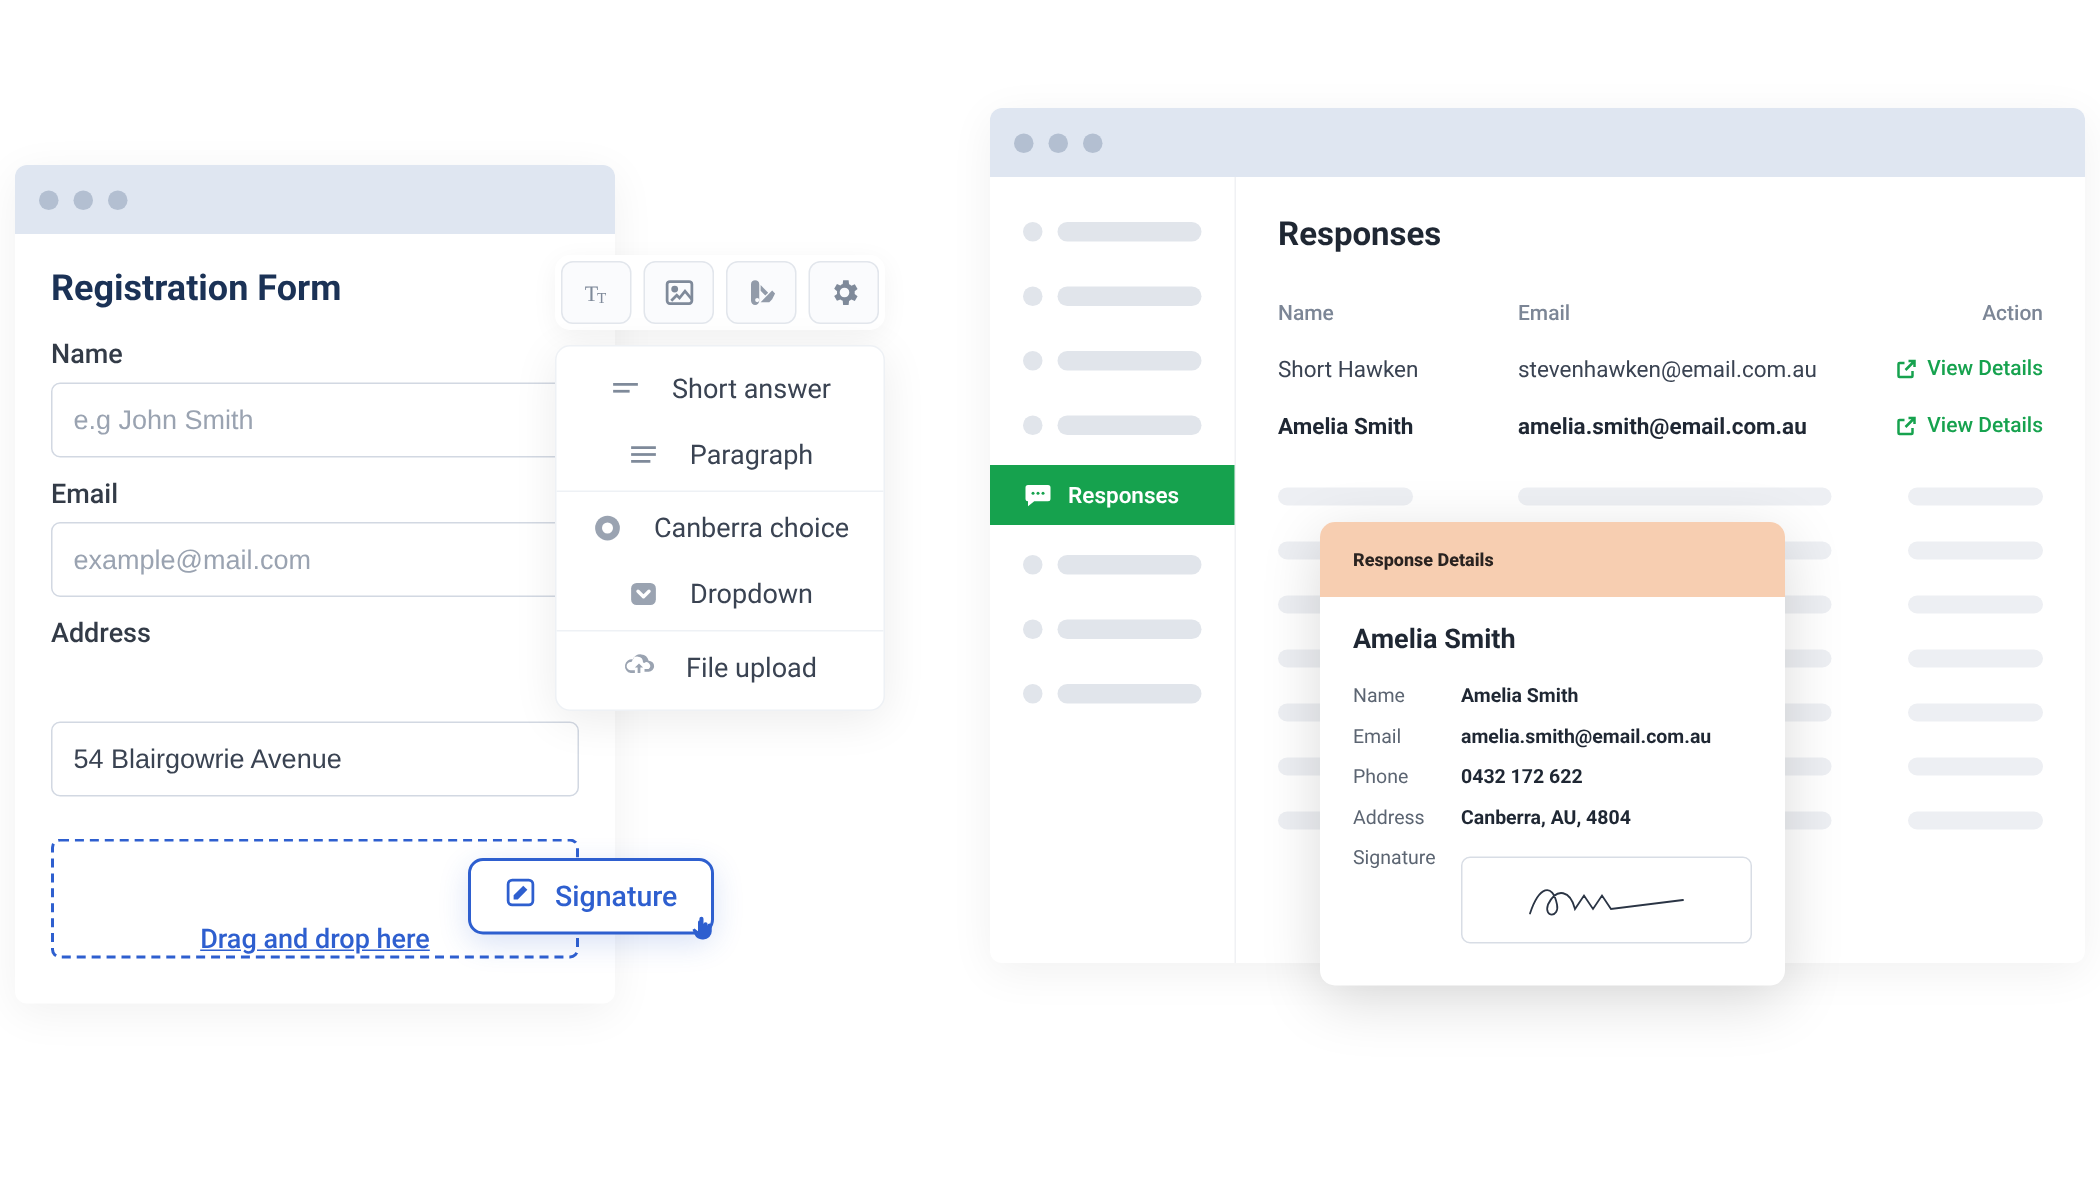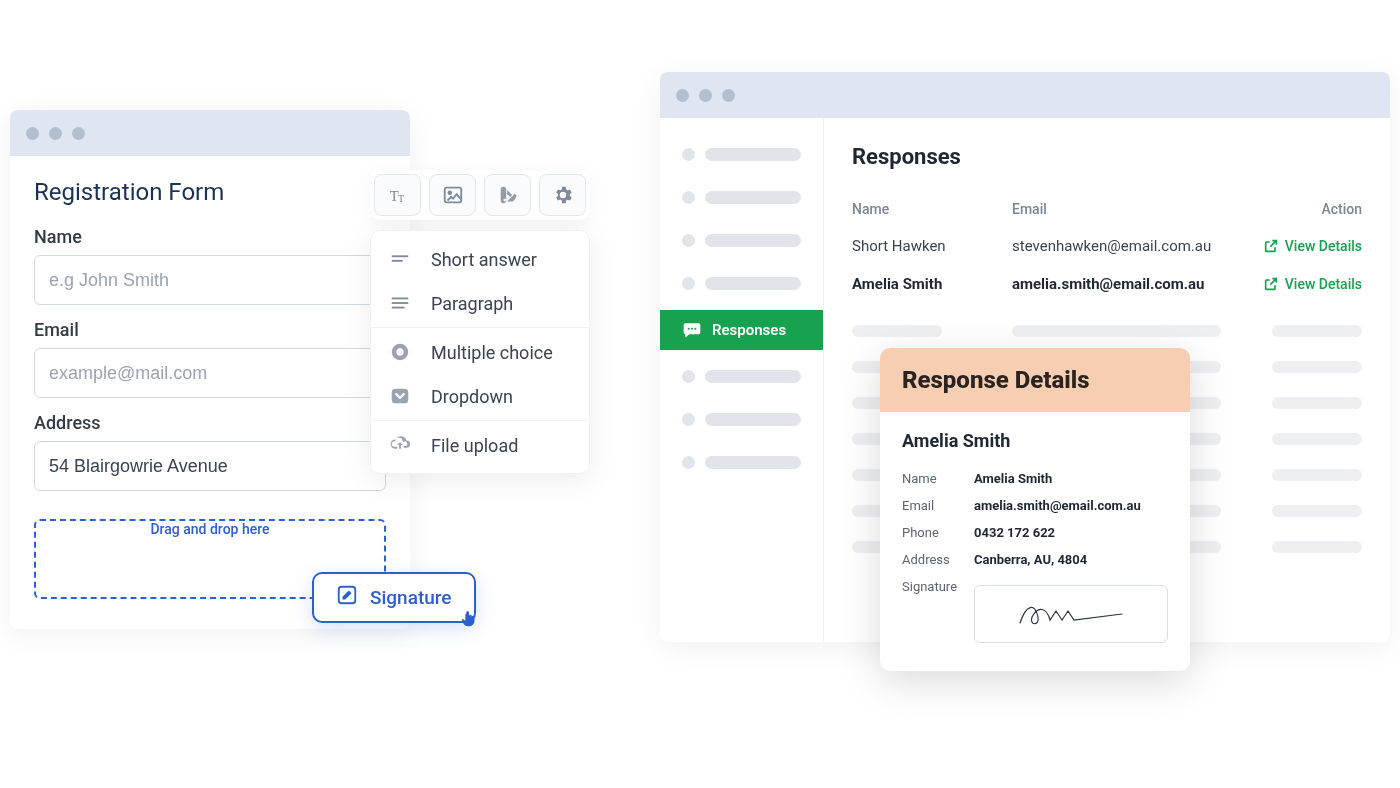--- a/index.html
+++ b/index.html
@@ -28,21 +28,21 @@
     border-radius: 8px 8px 0 0;
     display: flex;
     align-items: center;
     padding: 0 16px;
     gap: 10px;
   }
   .dot { width: 13px; height: 13px; border-radius: 50%; background: #b3bfd1; }
   .reg-body { padding: 22px 24px 30px 24px; }
   .reg-title {
     font-size: 24px;
-    font-weight: 400;
+    font-weight: 700;
     color: #1b3256;
     margin-bottom: 20px;
   }
   .field-label {
     font-size: 18px;
     color: #333b47;
     font-weight: 500;
     margin-bottom: 8px;
     margin-top: 14px;
     display: block;
@@ -57,25 +57,26 @@
     color: #6f7a8b;
     outline: none;
   }
   .field-input::placeholder { color: #9aa3b1; }
   .drop-zone {
     margin-top: 28px;
     height: 80px;
     border: 2px dashed #2e5fcf;
     border-radius: 6px;
     display: flex;
-    align-items: flex-start;
+    align-items: flex-end;
     justify-content: center;
     color: #2e5fcf;
-    font-size: 14px;
+    font-size: 18px;
     font-weight: 500;
+    text-decoration: underline;
   }
   
   .field-panel {
     position: absolute;
     left: 370px;
     top: 170px;
     width: 220px;
   }
   .field-toolbar {
     display: flex;
@@ -106,20 +107,21 @@
     border: 1px solid #eef1f5;
   }
   .field-item {
     display: flex;
     align-items: center;
     gap: 20px;
     padding: 11px 18px;
     font-size: 18px;
     color: #3a4352;
     cursor: pointer;
+    justify-content: center;
   }
   .field-item .ficon {
     width: 22px; height: 22px;
     display: flex; align-items: center; justify-content: center;
     color: #7f8a9a;
   }
   .field-div { height:1px; background:#eef1f5; margin: 2px 0; }
   .sig-chip {
     position: absolute;
     left: 312px;
@@ -207,21 +209,21 @@
     width: 310px;
     background:#fff;
     border-radius:10px;
     box-shadow: 0 10px 40px rgba(0,0,0,0.15);
     overflow:hidden;
     z-index: 5;
   }
   .details-head {
     background: #f7ceb1;
     padding: 18px 22px;
-    font-size: 24px;
+    font-size: 12px;
     font-weight: 800;
     color: #2a2320;
   }
   .details-body { padding: 18px 22px 22px 22px; }
   .details-name { font-size:18px; font-weight:700; color:#1f2733; margin-bottom: 14px; }
   .det-row { display:flex; padding:6px 0; font-size:13px; }
   .det-label { width:72px; color:#5c6572; }
   .det-val { flex:1; font-weight:700; color:#1f2733; }
   .sig-box {
     margin-top:6px;
@@ -245,21 +247,21 @@
   <div class="reg-body">
     <div class="reg-title">Registration Form</div>
 
     <label class="field-label">Name</label>
     <input class="field-input" placeholder="e.g John Smith" style="">
 
     <label class="field-label">Email</label>
     <input class="field-input" placeholder="example@mail.com" style="">
 
     <label class="field-label">Address</label>
-    <input class="field-input" style="color: rgb(58, 67, 82);" value="54 Blairgowrie Avenue">
+    <input class="field-input" style="color: rgb(58, 67, 82); margin-top: 40px;" value="54 Blairgowrie Avenue">
 
     <div class="drop-zone">
       <span>Drag and drop here</span>
     </div>
   </div>
 </div>
 
 <div class="field-panel">
   <div class="field-toolbar">
     <div class="tbtn">
@@ -308,21 +310,21 @@
       <span>Paragraph</span>
     </div>
     <div class="field-div"></div>
     <div class="field-item">
       <span class="ficon">
           <svg viewBox="0 0 24 24" fill="currentColor">
             <circle cx="12" cy="12" r="9" fill="#9aa3b1"></circle>
             <circle cx="12" cy="12" r="4" fill="#fff"></circle>
           </svg>
         </span>
-      <span>Multiple choice</span>
+      <span>Canberra choice</span>
     </div>
     <div class="field-item">
       <span class="ficon">
           <svg viewBox="0 0 24 24" fill="#9aa3b1">
             <rect x="3" y="4" width="18" height="16" rx="4"></rect>
             <path d="M8 10l4 4 4-4" stroke="#fff" stroke-width="2.5" fill="none" stroke-linecap="round" stroke-linejoin="round"></path>
           </svg>
         </span>
       <span>Dropdown</span>
     </div>

